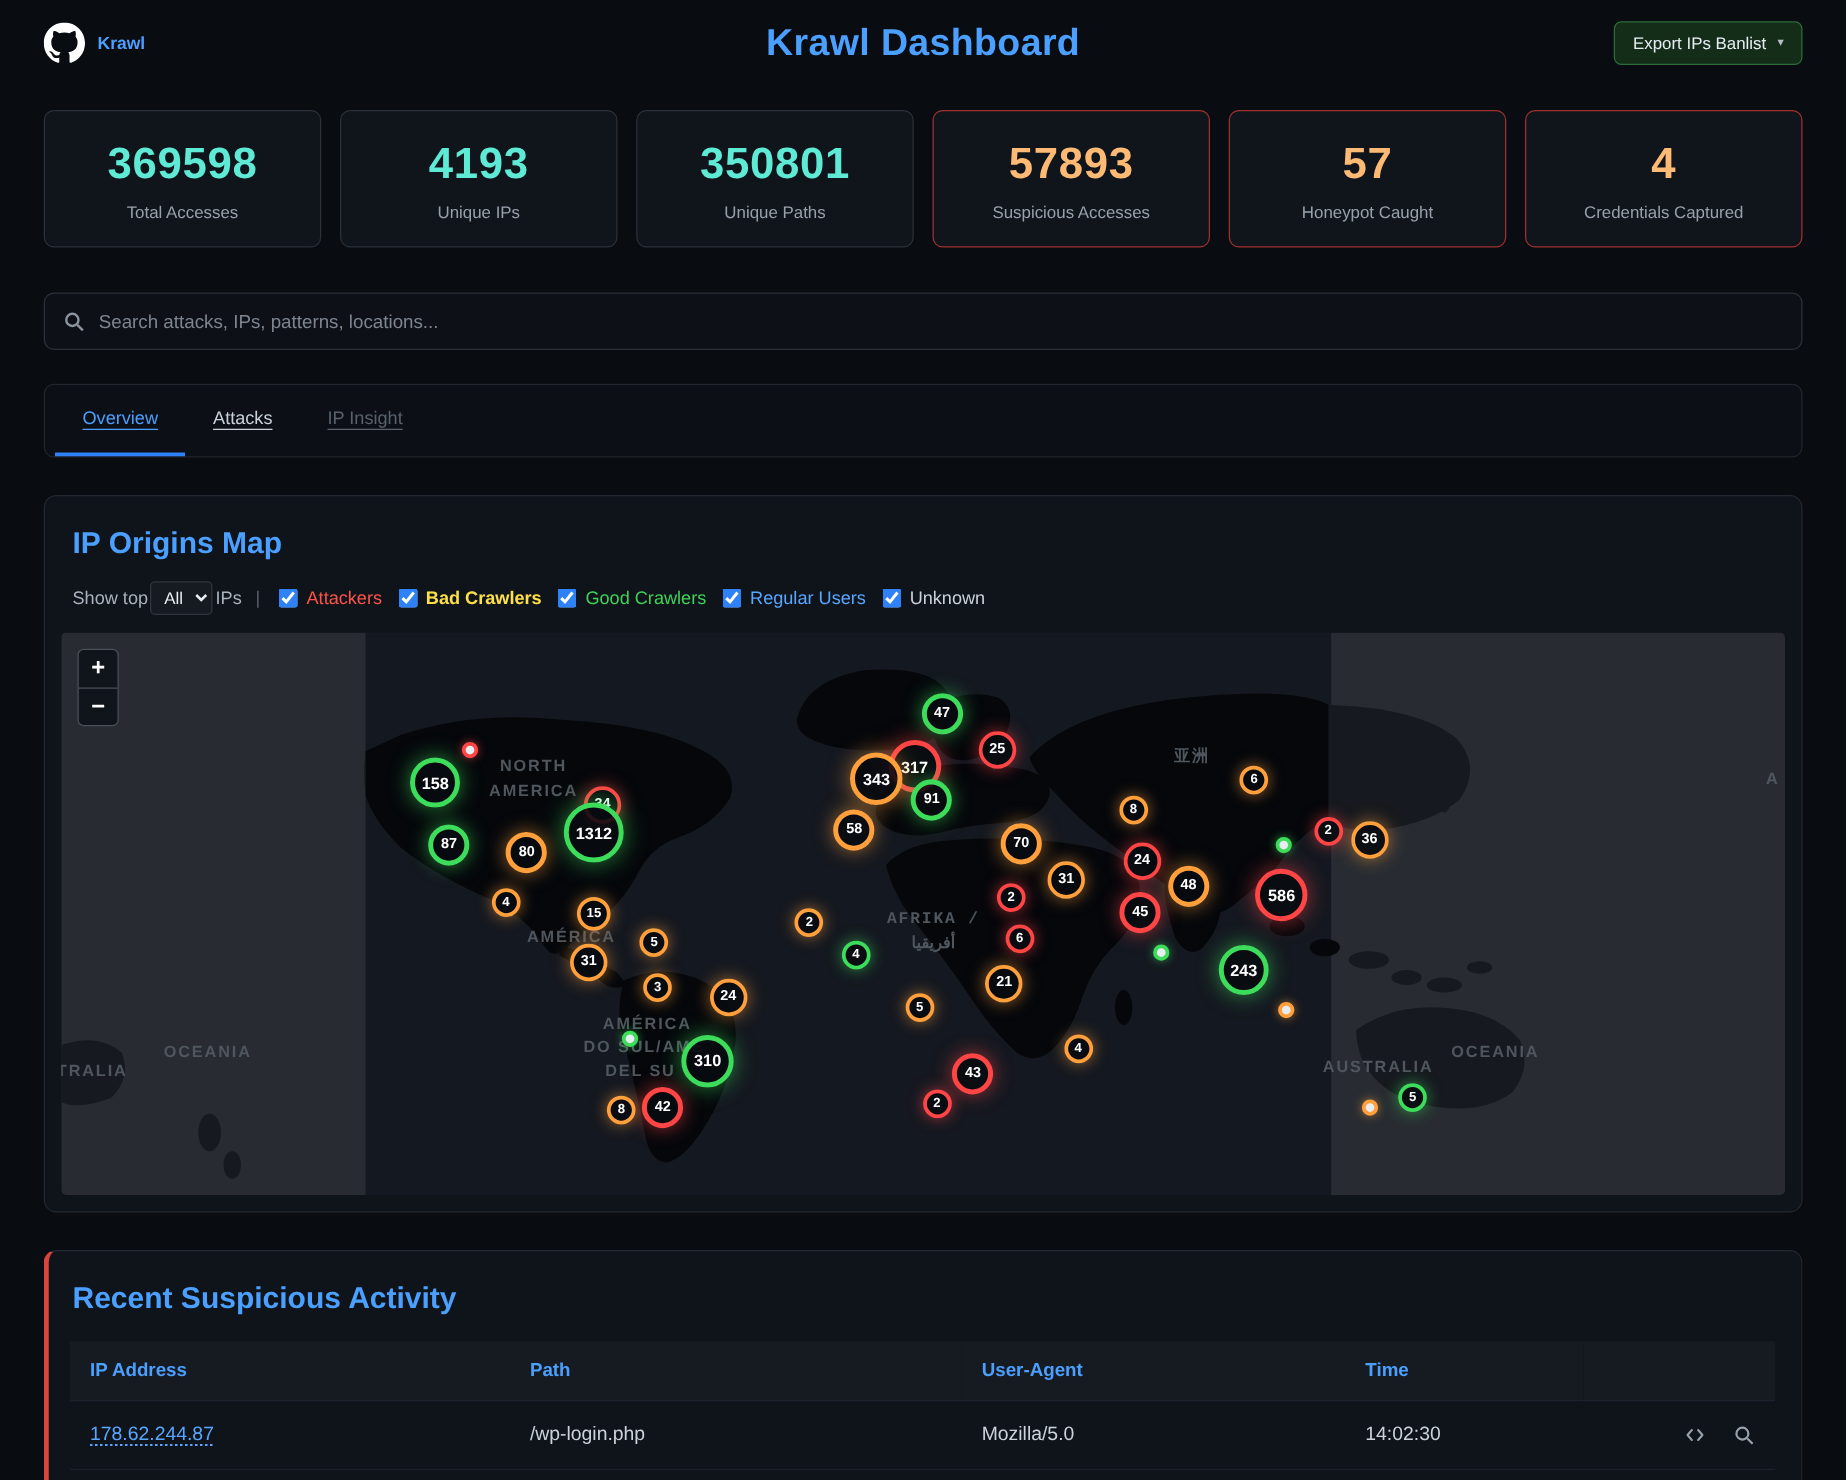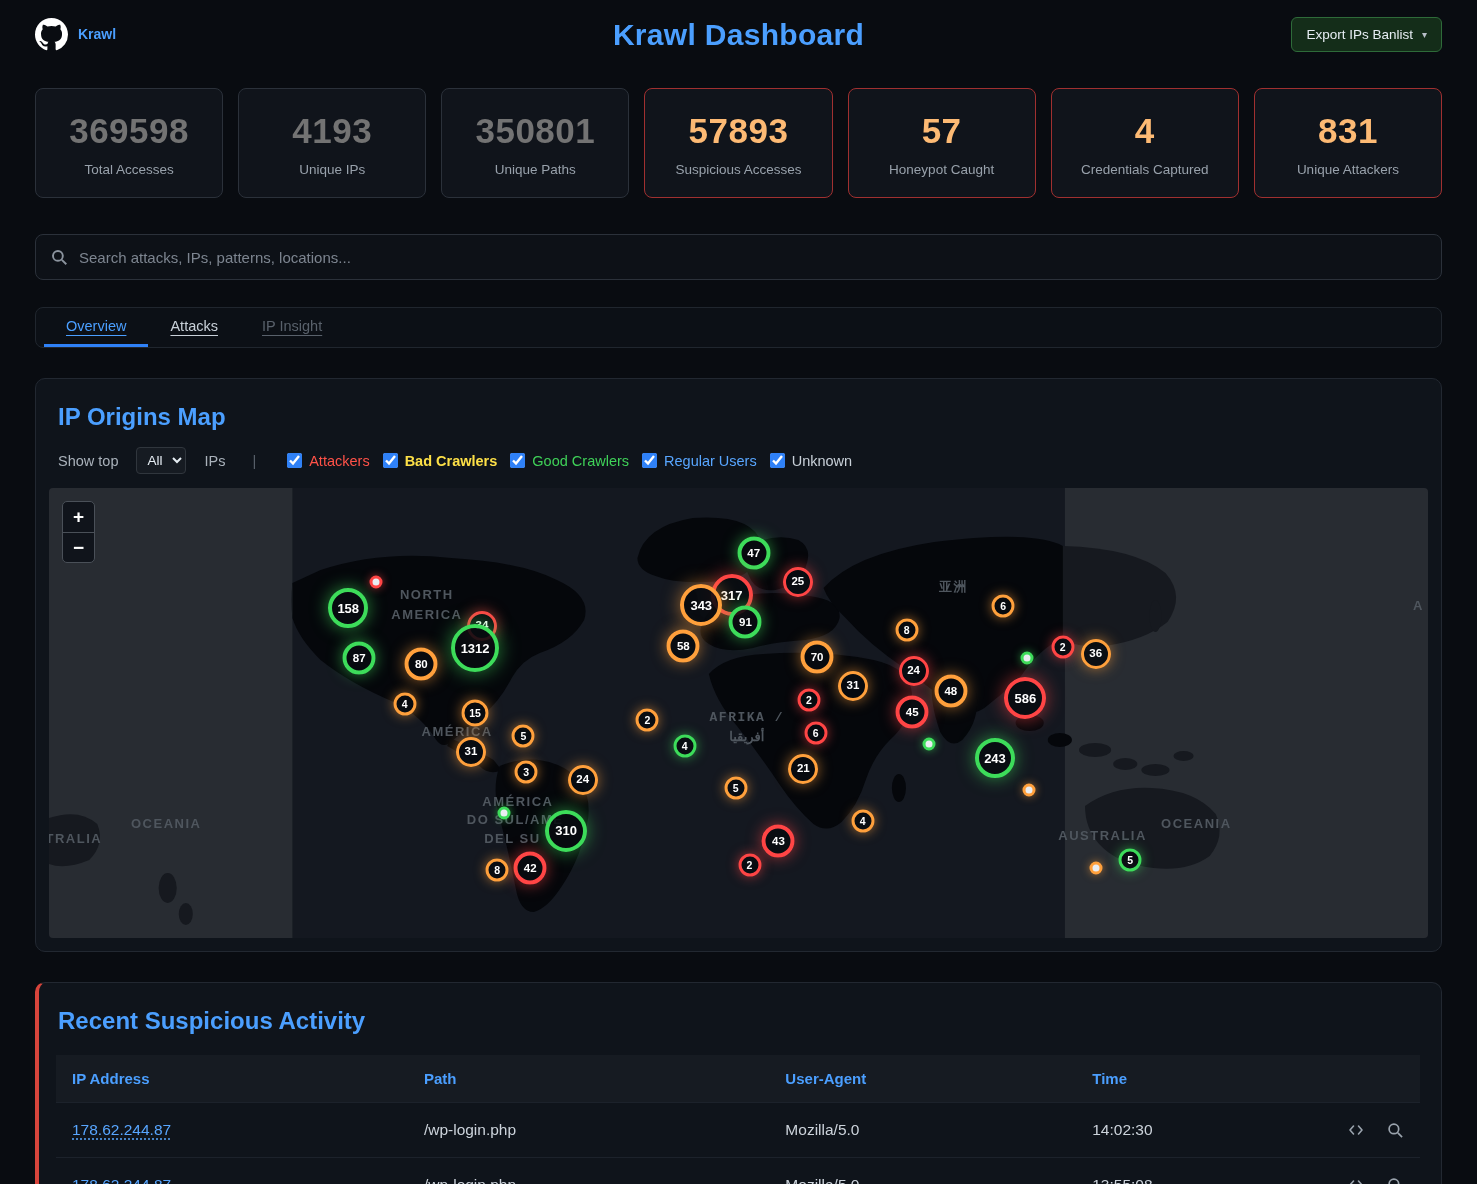--- a/index.html
+++ b/index.html
@@ -16,46 +16,46 @@
     color:#4b9fff;font-size:30px;font-weight:bold;letter-spacing:.3px}
   .export-btn{margin-left:auto;background:#142d19;border:1px solid #2e6b39;color:#e6edf3;
     border-radius:6px;padding:9px 14px;font-size:13.5px;display:flex;gap:9px;align-items:center;
     cursor:pointer;font-family:inherit}
   .caret{font-size:10px;color:#b7bec7}
 
   
   .stats{display:flex;gap:15px;margin-top:22px}
   .stat{flex:1;background:#10141b;border:1px solid #2b313a;border-radius:8px;text-align:center;
     padding:22px 6px 20px}
-  .stat-value{font-size:35px;font-weight:bold;color:#737373;letter-spacing:.5px}
+  .stat-value{font-size:35px;font-weight:bold;color:#5eead4;letter-spacing:.5px}
   .stat.danger{border-color:#a03030}
   .stat.danger .stat-value{color:#fdba74}
   .stat-label{margin-top:11px;font-size:13.5px;color:#98a1ab}
 
   
   .search{margin-top:36px;display:flex;align-items:center;gap:11px;background:#0d1117;
     border:1px solid #2b313a;border-radius:8px;height:46px;padding:0 15px}
   .search input{flex:1;background:transparent;border:0;outline:0;color:#737373;font-size:15px;font-family:inherit}
   .search input::placeholder{color:#7d8590}
 
   
   .tabs{margin-top:27px;display:flex;border:1px solid #20262e;background:#0c1016;border-radius:8px;
-    height:41px;padding:0 8px}
+    height:59px;padding:0 8px}
   .tab{display:flex;align-items:center;padding:0 22px;font-size:14.5px;color:#c9d1d9;
     text-decoration:underline;text-underline-offset:4px;border-bottom:3px solid transparent;cursor:pointer}
   .tab.active{color:#4b9fff;border-bottom-color:#2f81f7}
   .tab.disabled{color:#59616b}
 
   
   .card{margin-top:30px;background:#0f141b;border:1px solid #222831;border-radius:10px;
     padding:24px 13px 13px 13px}
   .card h2{color:#4b9fff;font-size:24px;margin:0 9px 16px;font-weight:bold}
 
   
-  .map-controls{display:flex;align-items:center;gap:18px;font-size:14.5px;color:#aab2bb;
+  .map-controls{display:flex;align-items:center;gap:2px;font-size:14.5px;color:#aab2bb;
     margin:0 9px 14px}
   .map-controls select{background:#161b22;color:#e6edf3;border:1px solid #30363d;border-radius:4px;
     padding:4px 6px;font-family:inherit;font-size:13.5px}
   .legend-item{display:flex;align-items:center;gap:7px;margin-left:13px;cursor:pointer}
   .legend-item input{width:15px;height:15px;accent-color:#2f81f7;cursor:pointer}
   .divider{color:#59616b;margin-left:9px}
 
   
   .map{position:relative;height:450px;border-radius:4px;overflow:hidden;background:#141820}
   .map svg.world{position:absolute;inset:0;width:100%;height:100%;display:block}
@@ -120,24 +120,20 @@
     <div class="stat-value">57893</div>
     <div class="stat-label">Suspicious Accesses</div>
   </div>
       <div class="stat danger">
     <div class="stat-value">57</div>
     <div class="stat-label">Honeypot Caught</div>
   </div>
       <div class="stat danger">
     <div class="stat-value">4</div>
     <div class="stat-label">Credentials Captured</div>
-  </div>
-      <div class="stat danger">
-    <div class="stat-value">831</div>
-    <div class="stat-label">Unique Attackers</div>
   </div>
     </div>
 
   <div class="search">
     <svg width="17" height="17" viewBox="0 0 16 16" fill="none" stroke="#8b949e" stroke-width="1.8">
       <circle cx="6.5" cy="6.5" r="4.6"></circle>
         <line x1="10.2" y1="10.2" x2="14.4" y2="14.4"></line>
     </svg>
     <input type="text" placeholder="Search attacks, IPs, patterns, locations..." style="">
   </div>

